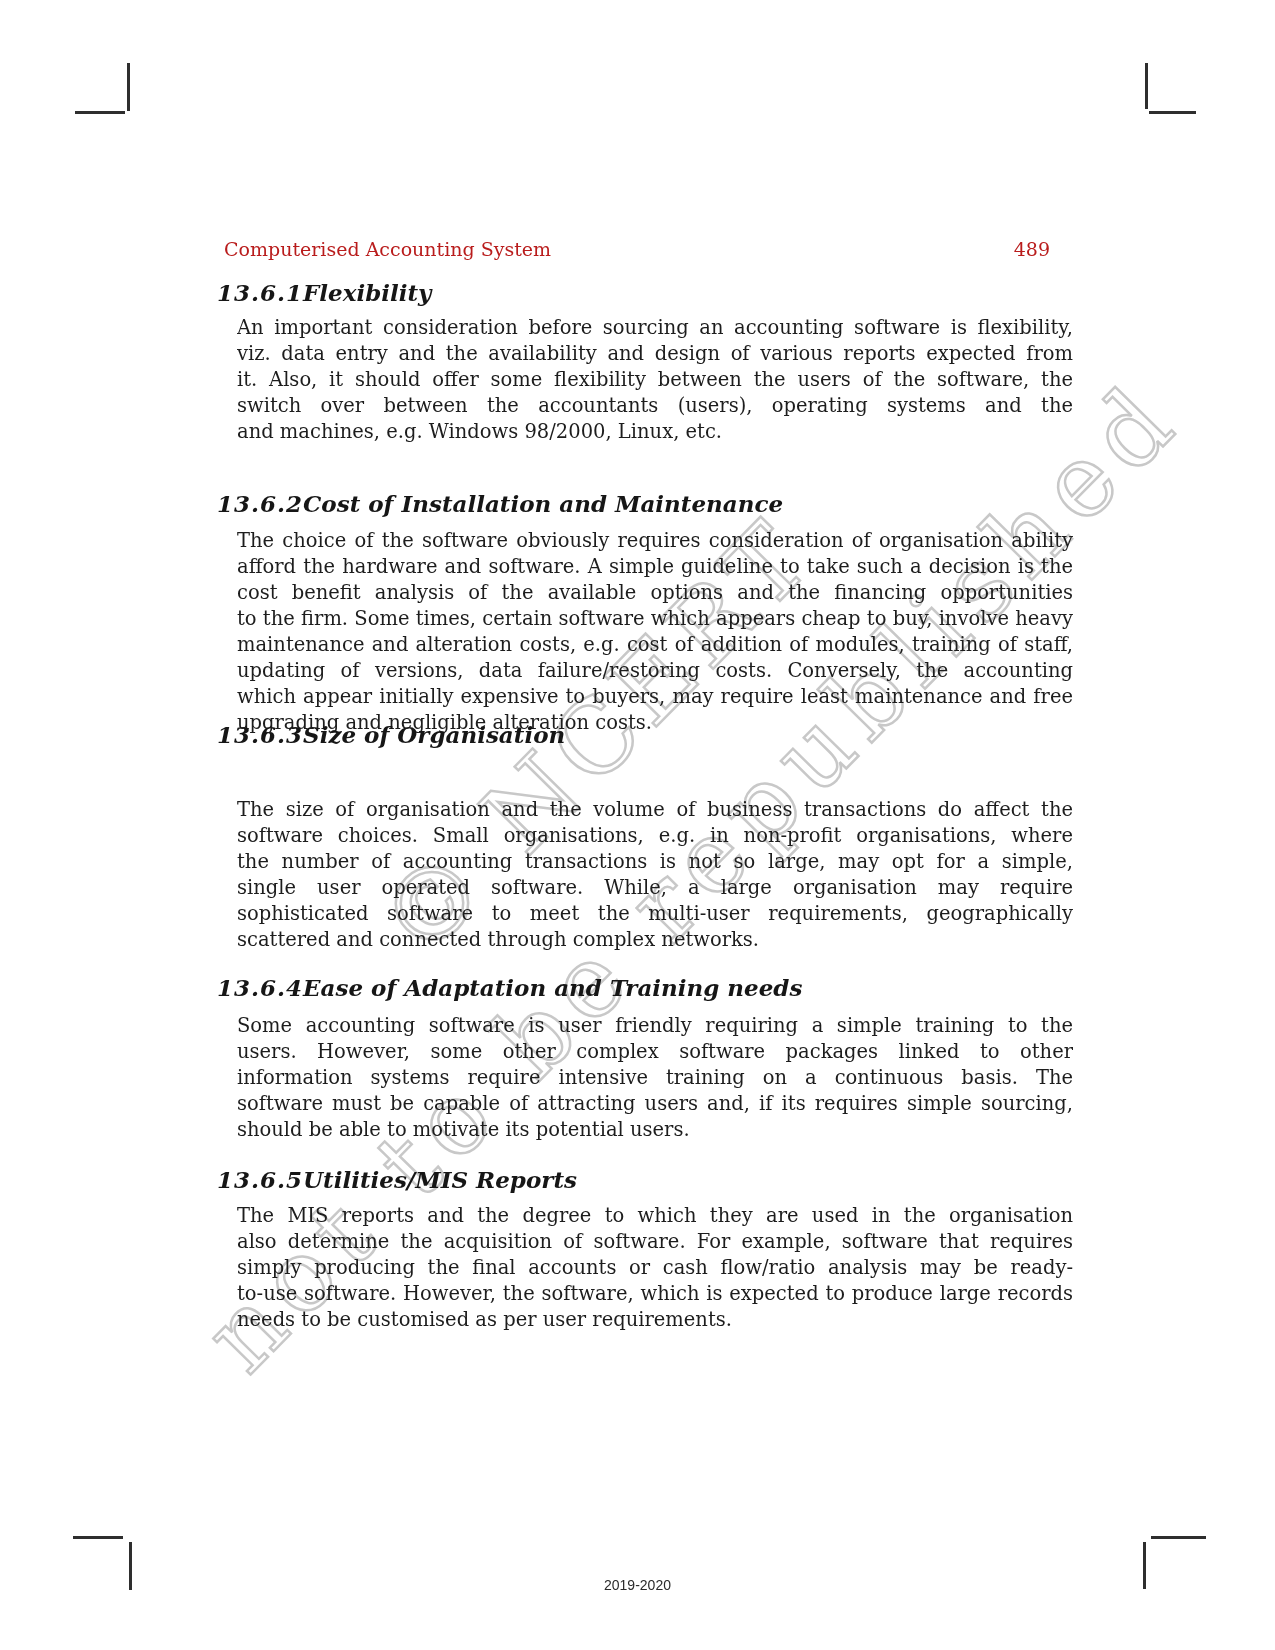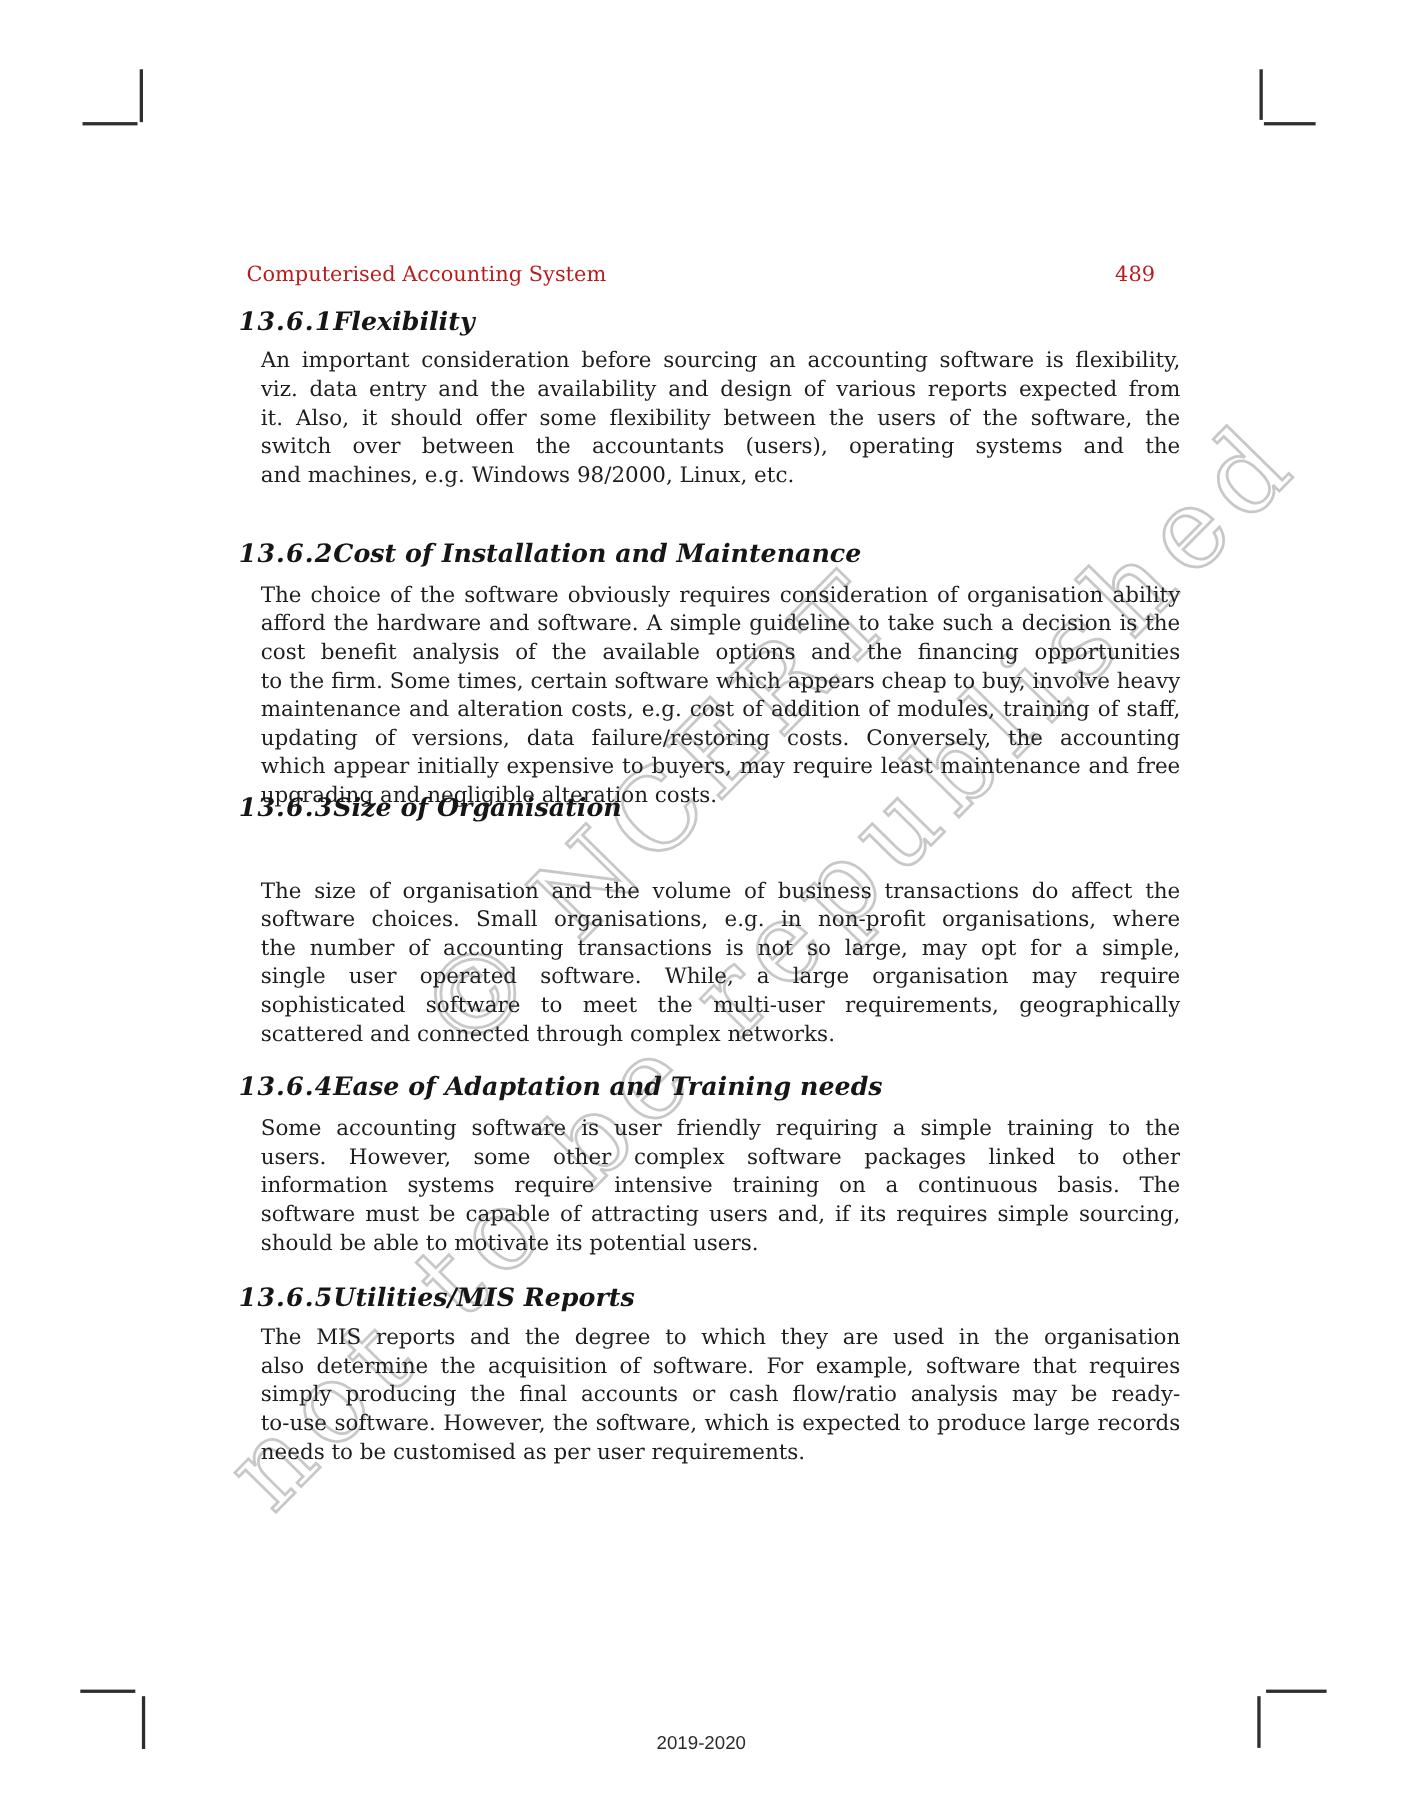--- a/index.html
+++ b/index.html
@@ -80,21 +80,21 @@
     height: 26px; overflow: hidden;
     text-align: justify; text-align-last: justify;
     text-justify: inter-word;
   }
   .jline.last { text-align-last: left; }
 
   .footer {
     position: absolute; left: 0; top: 1572px; width: 1275px;
     text-align: center;
     font-family: "Liberation Sans", "DejaVu Sans", sans-serif;
-    font-size: 17px; line-height: 26px; color: #2b2b2b;
+    font-size: 14px; line-height: 26px; color: #2b2b2b;
     z-index: 2;
   }
 </style>
 </head>
 <body>
 
 <div class="page">
 
   <div class="crop tl-h"></div>
   <div class="crop tl-v"></div>

